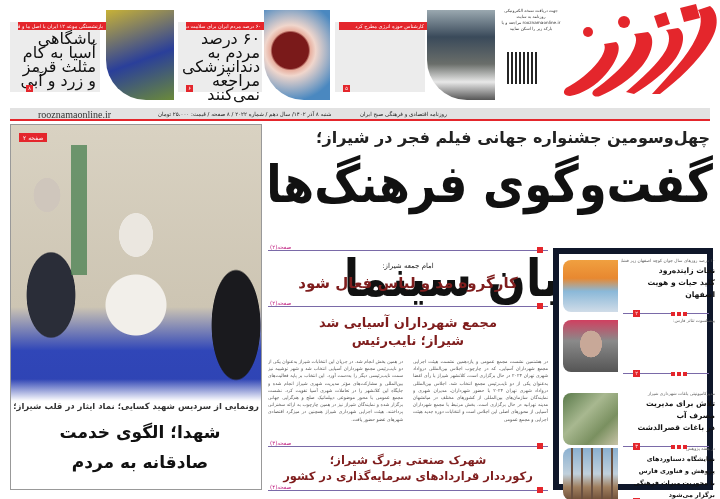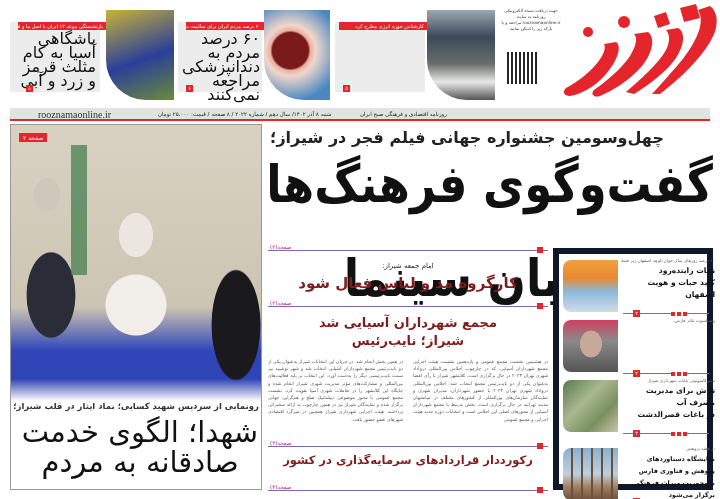--- a/index.html
+++ b/index.html
@@ -22,29 +22,29 @@
  repeating-linear-gradient(90deg,#000 0 2px,#fff 2px 4px),#fff;opacity:.85}
 
 
 .infobar{position:absolute;left:10px;top:108px;width:700px;height:13px;background:#e2e2e2;border-bottom:2px solid #e4262c}
 .infobar span{position:absolute;top:0;line-height:13px;white-space:nowrap}
 .site{left:28px;font-family:"Liberation Serif",serif;font-size:10px;color:#333}
 .dateline{left:148px;font-size:5.5px;direction:rtl;color:#222}
 .tagline{left:350px;font-size:5.5px;direction:rtl;color:#222}
 
 
-.surtitle{position:absolute;left:270px;top:128px;width:440px;text-align:left;direction:rtl;font-size:16px;font-weight:bold;color:#222}
+.surtitle{position:absolute;left:270px;top:128px;width:440px;text-align:right;direction:rtl;font-size:16px;font-weight:bold;color:#222}
 .headline{position:absolute;left:262px;top:150px;width:455px;text-align:center;direction:rtl;font-size:45px;font-weight:900;letter-spacing:-1px;color:#111;line-height:82px;font-family:"DejaVu Sans",sans-serif;transform:scaleY(1.15)}
 
 
 .photo{position:absolute;left:10px;top:124px;width:252px;height:366px;border:1px solid #999;overflow:hidden;background:#d8d4c8}
 .photo .page-badge{position:absolute;left:8px;top:8px;background:#e4262c;color:#fff;font-size:6px;padding:1px 4px;direction:rtl}
 .photo .caption{position:absolute;left:0;right:0;bottom:0;height:110px;background:linear-gradient(to bottom,rgba(255,255,255,0),#fff 20%);direction:rtl;text-align:center}
 .cap-kicker{position:absolute;left:0;right:0;top:22px;font-size:8.5px;font-weight:bold;color:#333}
-.cap-title{position:absolute;left:8px;right:0;top:38px;font-size:29px;font-weight:400;line-height:30px;color:#111}
+.cap-title{position:absolute;left:8px;right:0;top:38px;font-size:17px;font-weight:700;line-height:30px;color:#111}
 
 
 .sepline{position:absolute;left:268px;width:280px;height:1px;background:#7a6aa8}
 .sepdot{position:absolute;width:6px;height:6px;background:#e4262c}
 .pgref{position:absolute;left:270px;font-size:5.5px;color:#c02080;direction:rtl}
 .mid-kicker{position:absolute;left:268px;width:280px;text-align:center;direction:rtl;font-size:7px;color:#222}
 .mid-title{position:absolute;left:268px;width:280px;text-align:center;direction:rtl;font-weight:bold;color:#7f1d1d}
 .body-cols{position:absolute;left:268px;top:358px;width:280px;height:80px}
 .body-col{position:absolute;top:0;width:135px;height:80px;font-size:4.6px;line-height:7.2px;direction:rtl;text-align:justify;color:#555;overflow:hidden}
 
@@ -148,20 +148,21 @@
 <div class="body-cols">
   <div class="body-col" style="left:145px">در هشتمین نشست مجمع عمومی و یازدهمین نشست هیئت اجرایی مجمع شهرداران آسیایی، که در چارچوب اجلاس بین‌المللی درواداد شهری تهران ۲۰۲۴ در حال برگزاری است، کلانشهر شیراز با رأی اعضا به‌عنوان یکی از دو نایب‌رئیس مجمع انتخاب شد. اجلاس بین‌المللی درواداد شهری تهران ۲۰۲۴ با حضور شهرداران، مدیران شهری و نمایندگان سازمان‌های بین‌المللی از کشورهای مختلف در میانشهان مدینه تهرانیه در حال برگزاری است. بخش مرتبط با مجمع شهرداران آسیایی از محورهای اصلی این اجلاس است و انتخابات دوره جدید هیئت اجرایی و مجمع عمومی</div>
   <div class="body-col" style="left:0">در همین بخش انجام شد. در جریان این انتخابات شیراز به‌عنوان یکی از دو نایب‌رئیس مجمع شهرداران آسیایی انتخاب شد و شهر توشیبه نیز سمت نایب‌رئیسی دیگر را به‌دست آورد. این انتخاب بر پایه فعالیت‌های بین‌المللی و مشارکت‌های مؤثر مدیریت شهری شیراز انجام شده و جایگاه این کلانشهر را در تعاملات شهری آسیا تقویت کرد. نشست مجمع عمومی با محور موضوعی دیپلماتیک صلح و هم‌گرایی جهانی برگزار شده و نمایندگان شیراز نیز در همین چارچوب به ارائه سخنرانی پرداختند. هیئت اجرایی شهرداری شیراز همچنین در میزگرد اقتصادی شهرهای عضو حضور یافت.</div>
 </div>
 
 <div class="pgref" style="top:440px">صفحه(۳)</div>
 <div class="sepline" style="top:446px"></div>
 <div class="sepdot" style="left:537px;top:443px"></div>
 
 <div class="mid-title" style="top:452px;font-size:11.5px;line-height:16px">
+  <div>شهرک صنعتی بزرگ شیراز؛</div>
   <div>رکورددار قراردادهای سرمایه‌گذاری در کشور</div>
 </div>
 
 <div class="pgref" style="top:484px">صفحه(۴)</div>
 <div class="sepline" style="top:490px"></div>
 <div class="sepdot" style="left:537px;top:487px"></div>
 
 <div class="side">
   <div class="sitem" style="top:4px">
     <div class="thumb" style="background:linear-gradient(180deg,#f0a040 0%,#e88830 35%,#8ab8d8 60%,#d0dce8 100%)"></div>
@@ -174,21 +175,21 @@
     <div class="pbox">۲</div>
     <div class="dots"></div>
   </div>
   <div class="sitem" style="top:64px">
     <div class="thumb" style="background:radial-gradient(ellipse 18px 22px at 28px 24px,#c8a898 60%,transparent 62%),linear-gradient(180deg,#d04060 0%,#8a8a8a 40%,#555 100%)"></div>
     <div class="sk">پیشکسوت تئاتر فارس:</div>
     <div class="bar"></div>
     <div class="pbox">۲</div>
     <div class="dots"></div>
   </div>
-  <div class="sitem" style="top:124px">
+  <div class="sitem" style="top:137px">
     <div class="thumb" style="background:linear-gradient(135deg,#5a7a4a 0%,#a8b890 40%,#7a9060 70%,#c8c4a8 100%)"></div>
     <div class="sk">مدیرکامیونیتی باغات شهرداری شیراز</div>
     <div class="st">
       <div>تلاش برای مدیریت مصرف آب</div>
       <div>در باغات قصرالدشت</div>
     </div>
     <div class="bar"></div>
     <div class="pbox">۳</div>
     <div class="dots"></div>
   </div>

